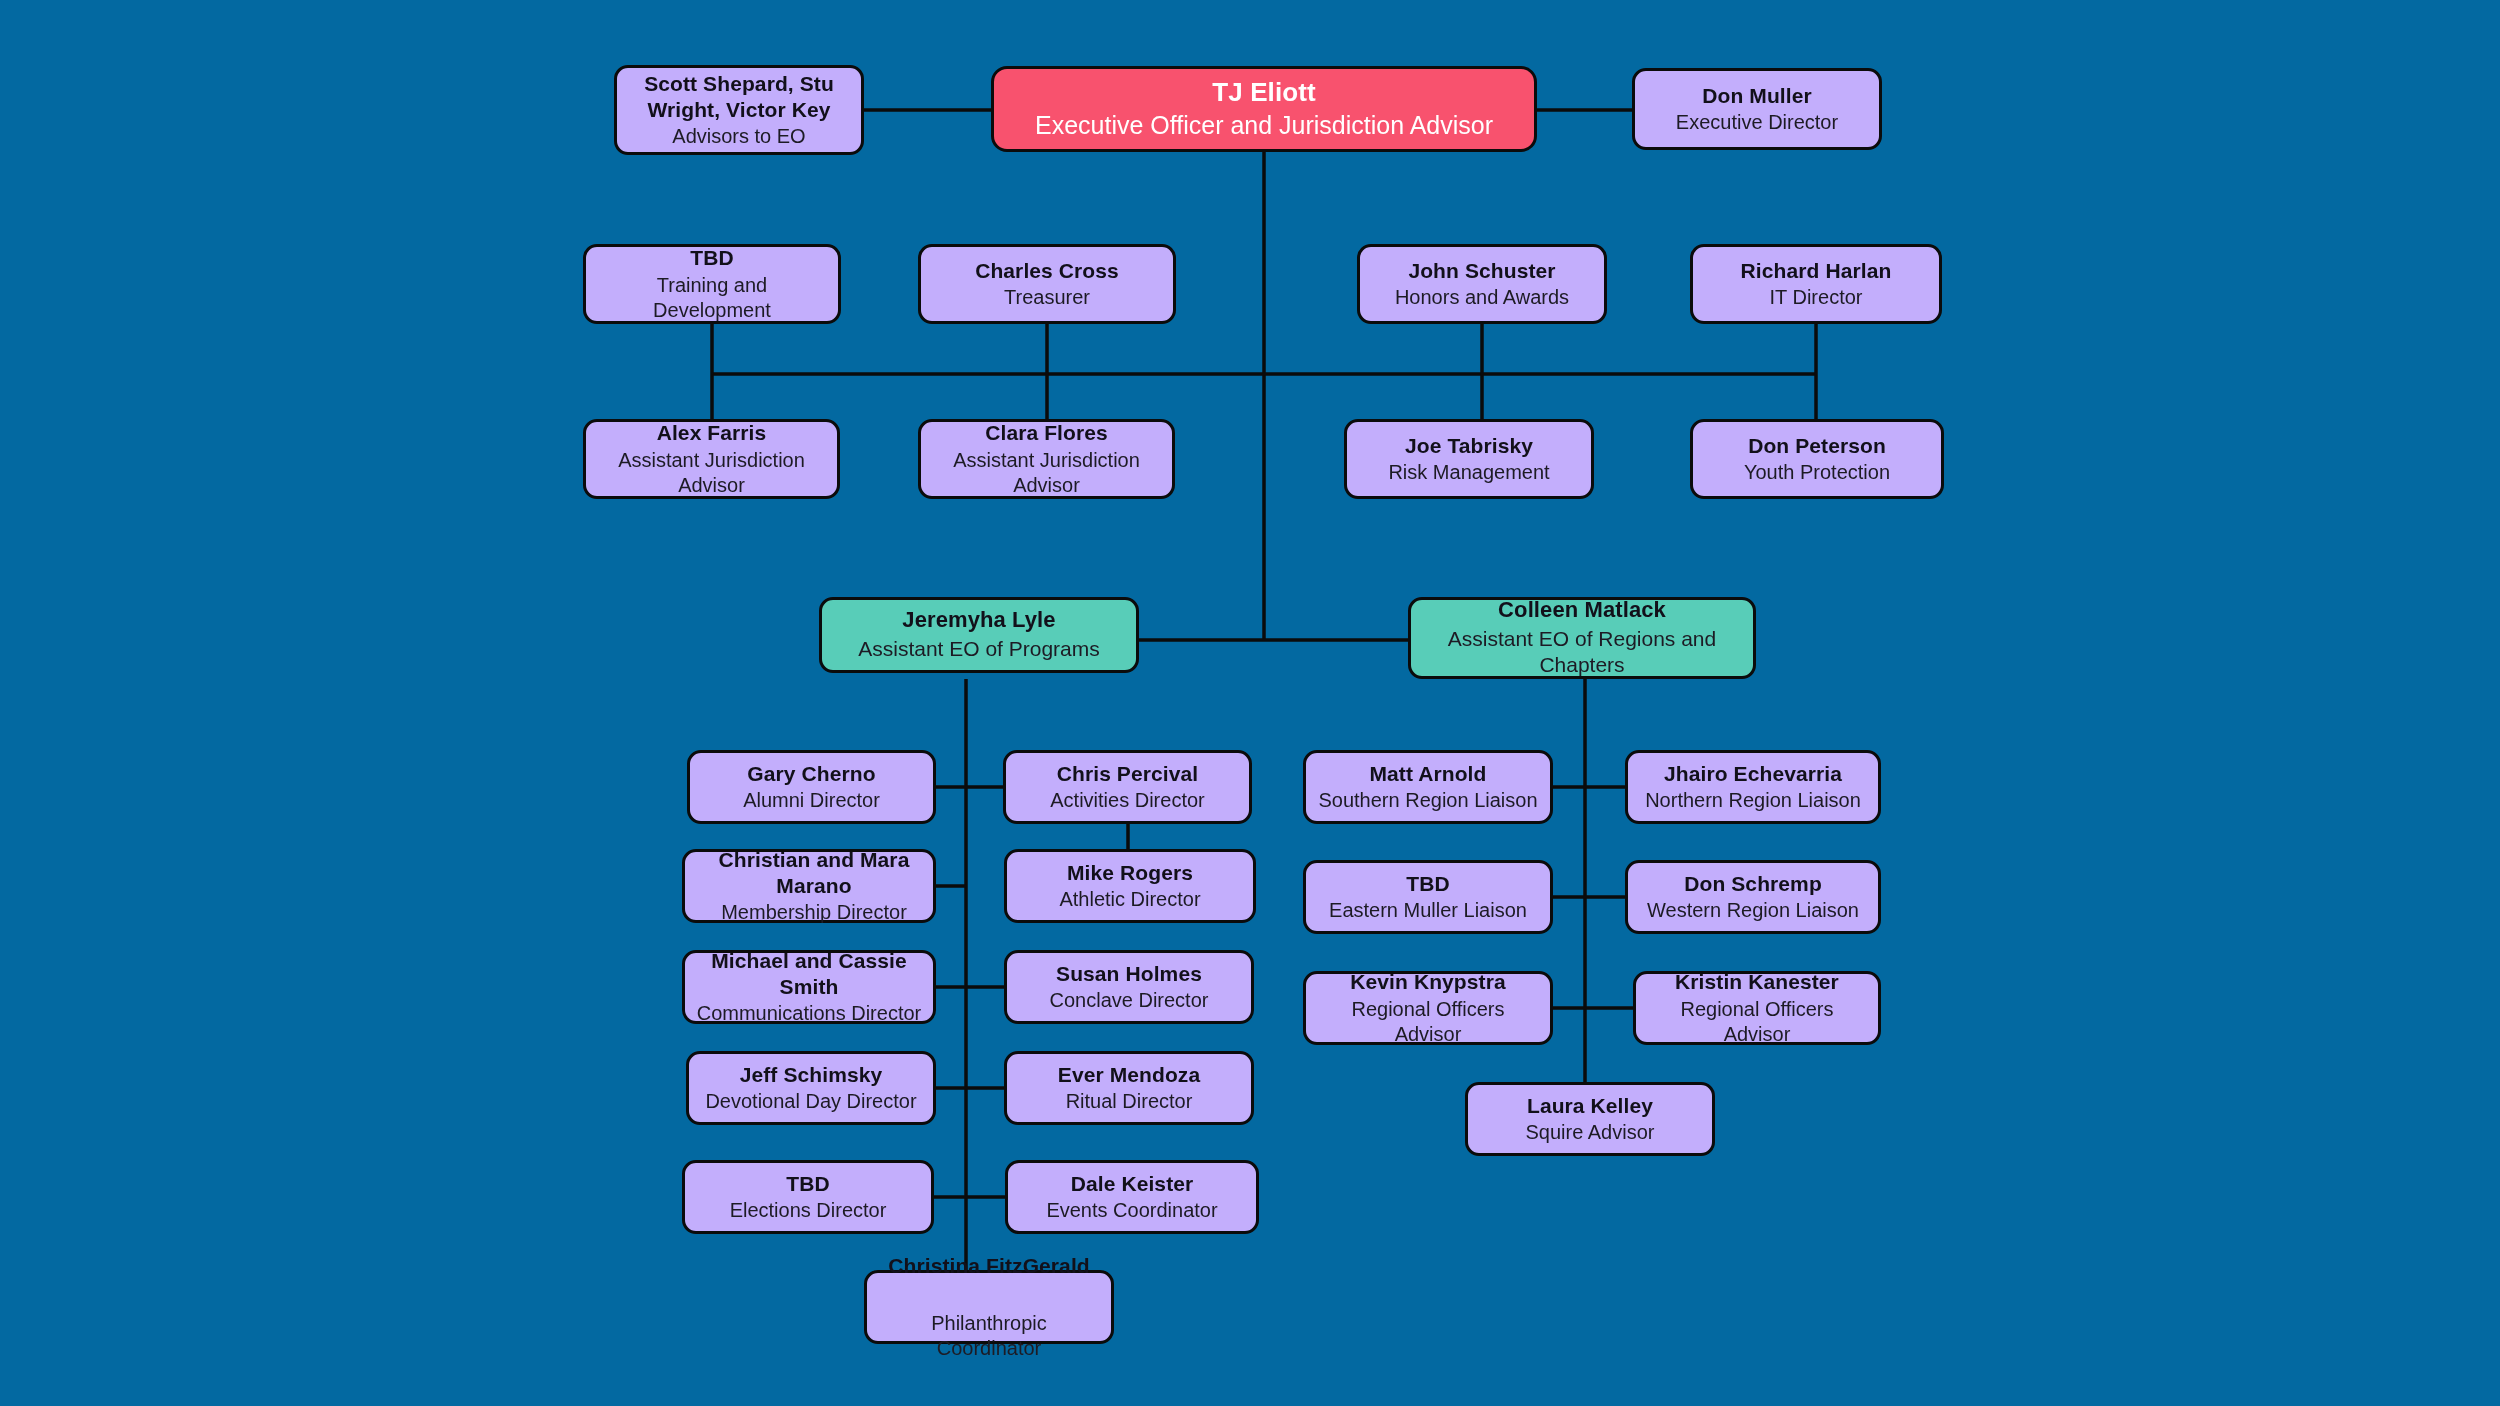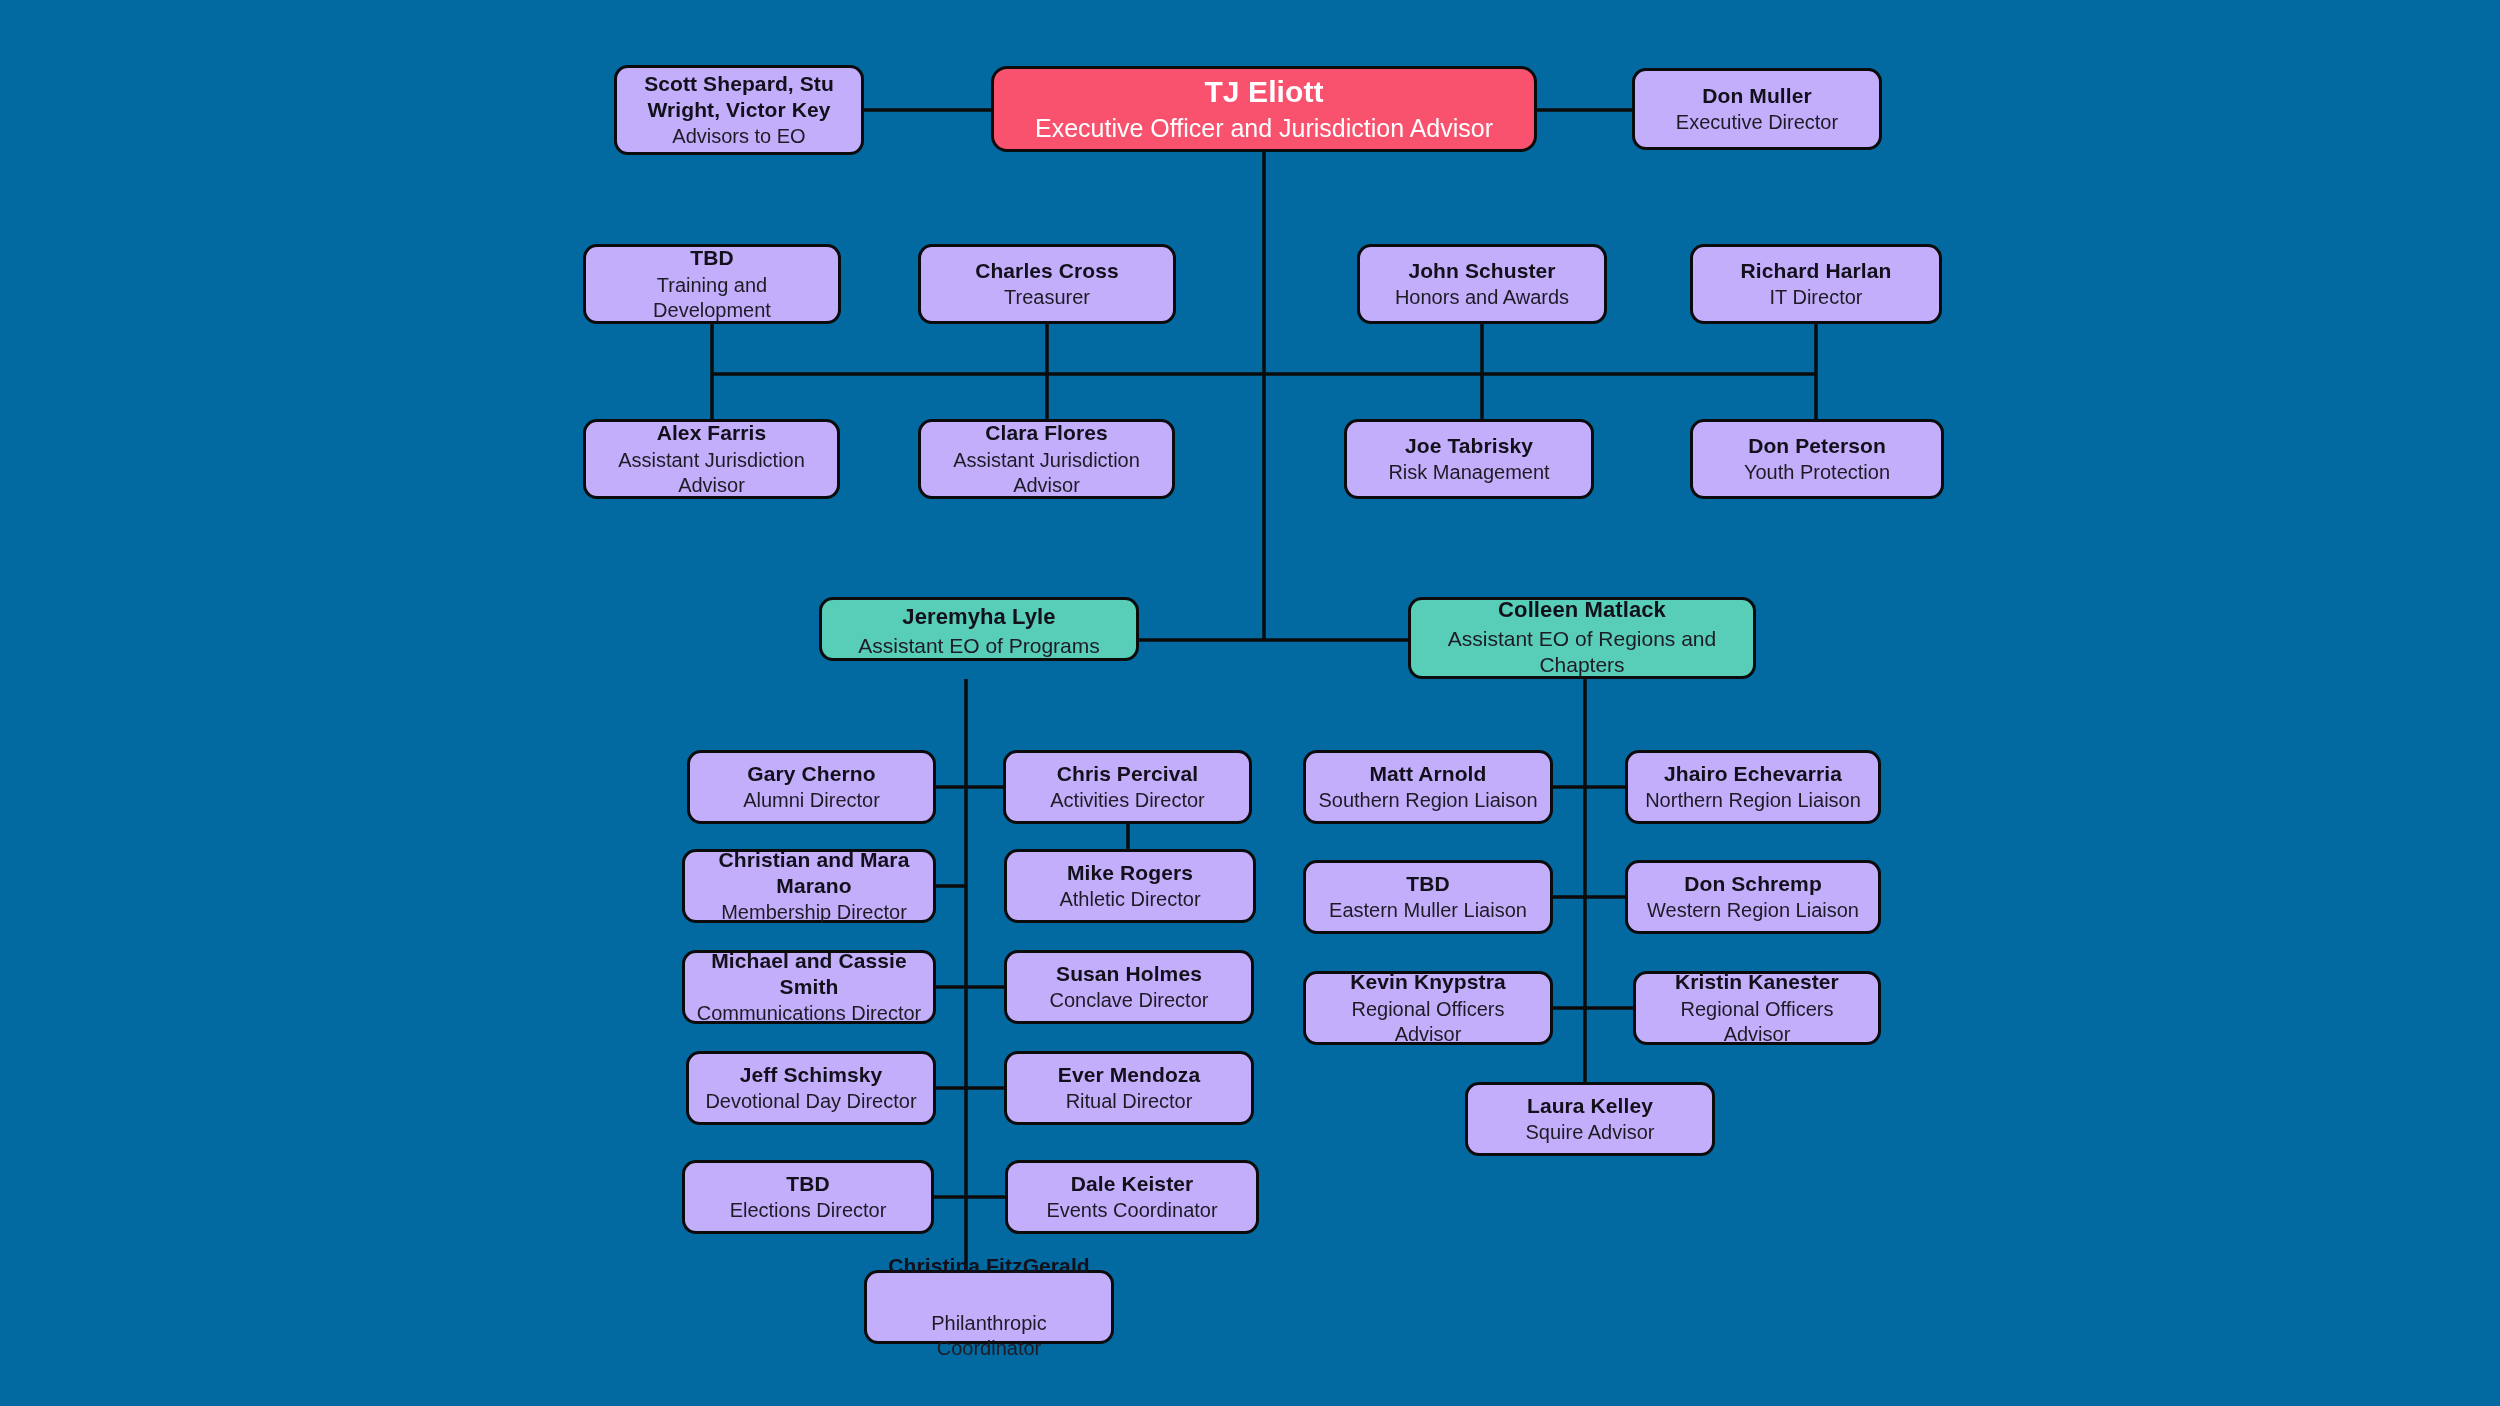--- a/index.html
+++ b/index.html
@@ -52,21 +52,21 @@
     font-size: 20px;
     line-height: 1.25;
     margin-top: 2px;
   }
   .node.root {
     background: #f8526e;
     border-radius: 16px;
   }
   .node.root .nm {
     color: #ffffff;
-    font-size: 30px;
+    font-size: 26px;
   }
   .node.root .ttl {
     color: #ffffff;
     font-size: 25px;
   }
   .node.teal {
     background: #58cdb8;
   }
   .node.teal .nm { font-size: 22px; }
   .node.teal .ttl { font-size: 21px; }
@@ -146,21 +146,21 @@
         <div class="ttl">Assistant Jurisdiction Advisor</div>
       </div>
       <div class="node " style="left: 1344px; top: 419px; width: 250px; height: 80px;">
         <div class="nm">Joe Tabrisky</div>
         <div class="ttl">Risk Management</div>
       </div>
       <div class="node " style="left: 1690px; top: 419px; width: 254px; height: 80px;">
         <div class="nm">Don Peterson</div>
         <div class="ttl">Youth Protection</div>
       </div>
-      <div class="node teal" style="left: 819px; top: 597px; width: 320px; height: 64px; justify-content: space-between;">
+      <div class="node teal" style="left: 819px; top: 597px; width: 320px; height: 76px;">
         <div class="nm">Jeremyha Lyle</div>
         <div class="ttl">Assistant EO of Programs</div>
       </div>
       <div class="node teal" style="left: 1408px; top: 597px; width: 348px; height: 82px;">
         <div class="nm">Colleen Matlack</div>
         <div class="ttl">Assistant EO of Regions and Chapters</div>
       </div>
       <div class="node " style="left: 687px; top: 750px; width: 249px; height: 74px;">
         <div class="nm">Gary Cherno</div>
         <div class="ttl">Alumni Director</div>

